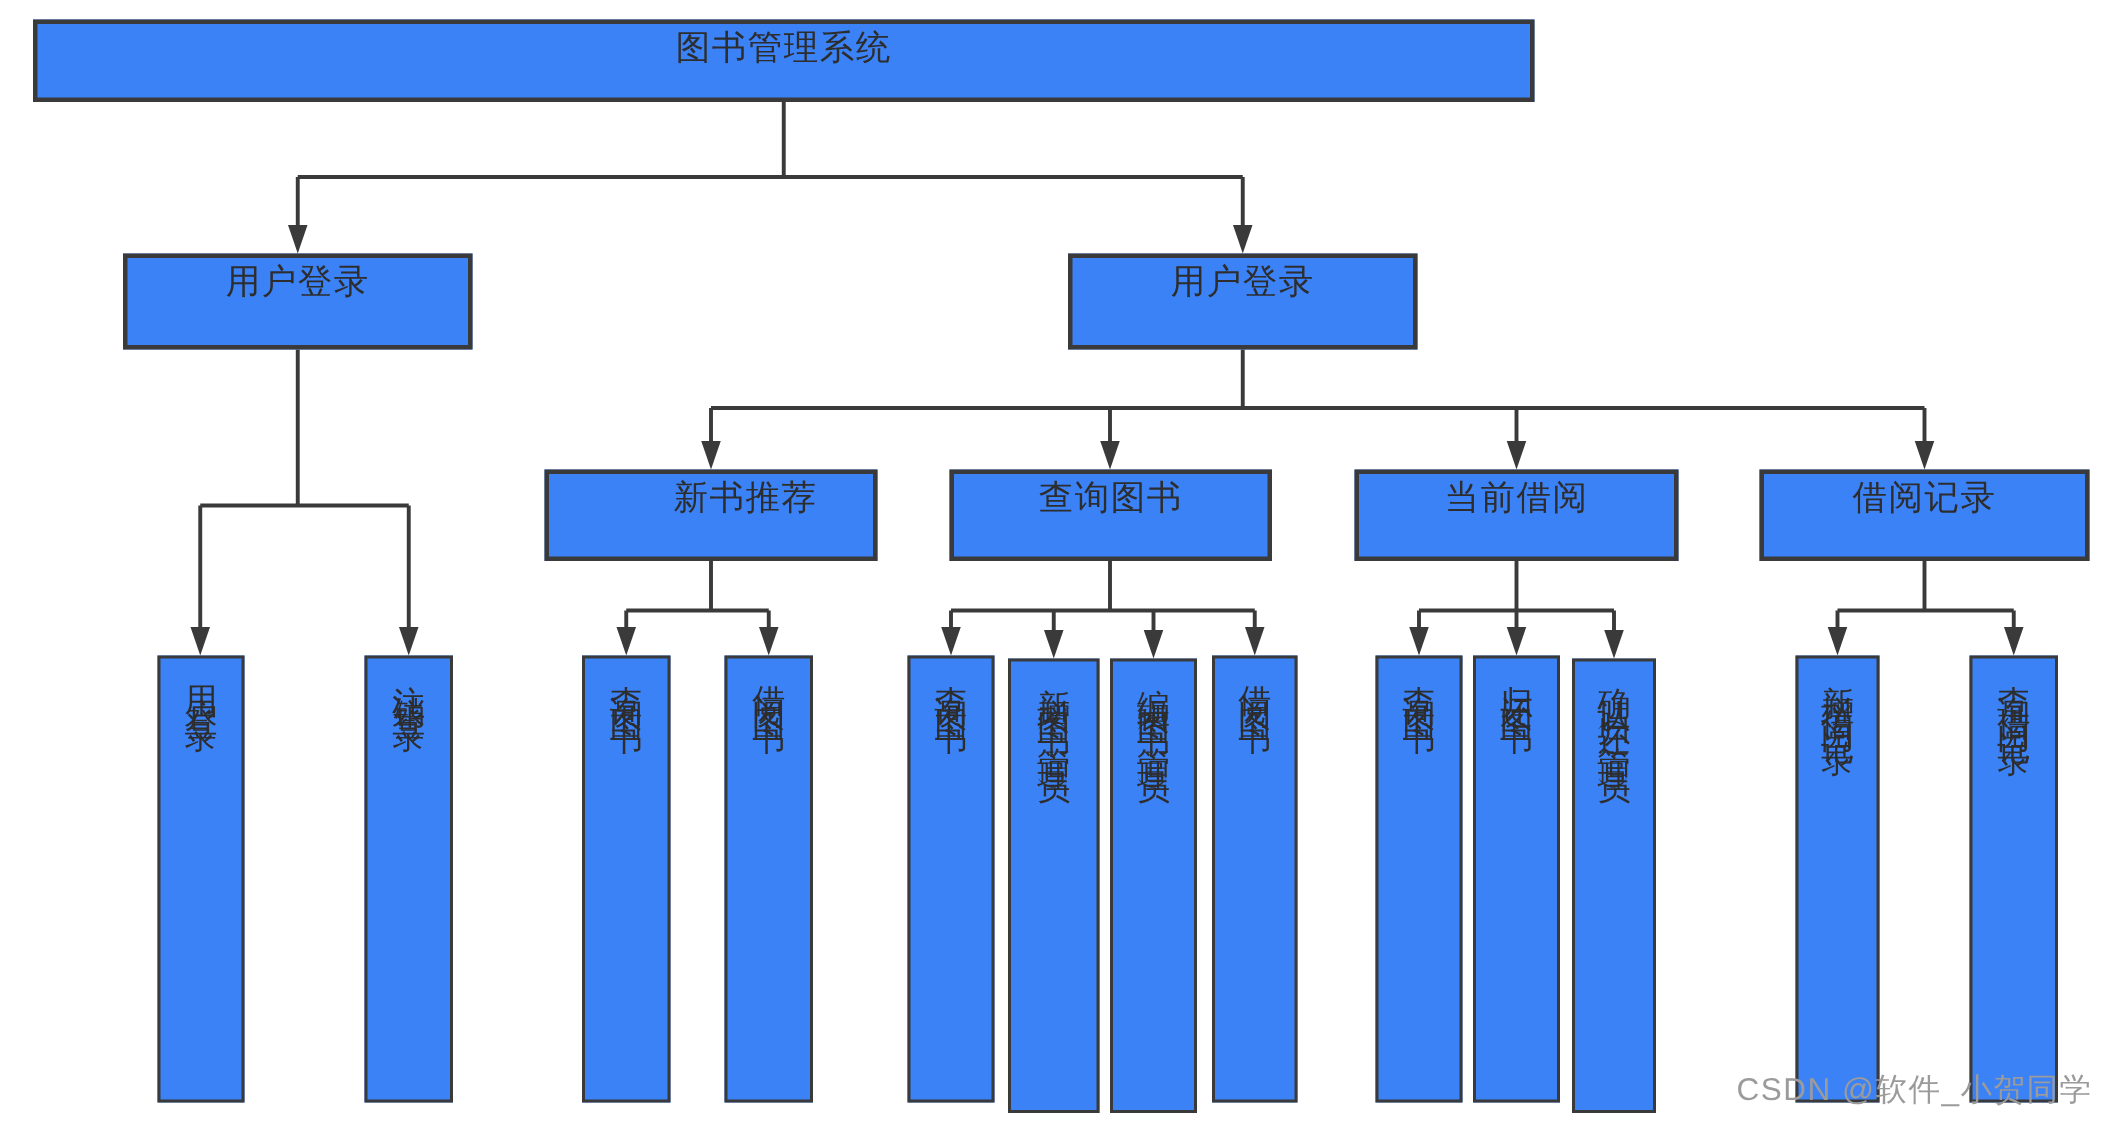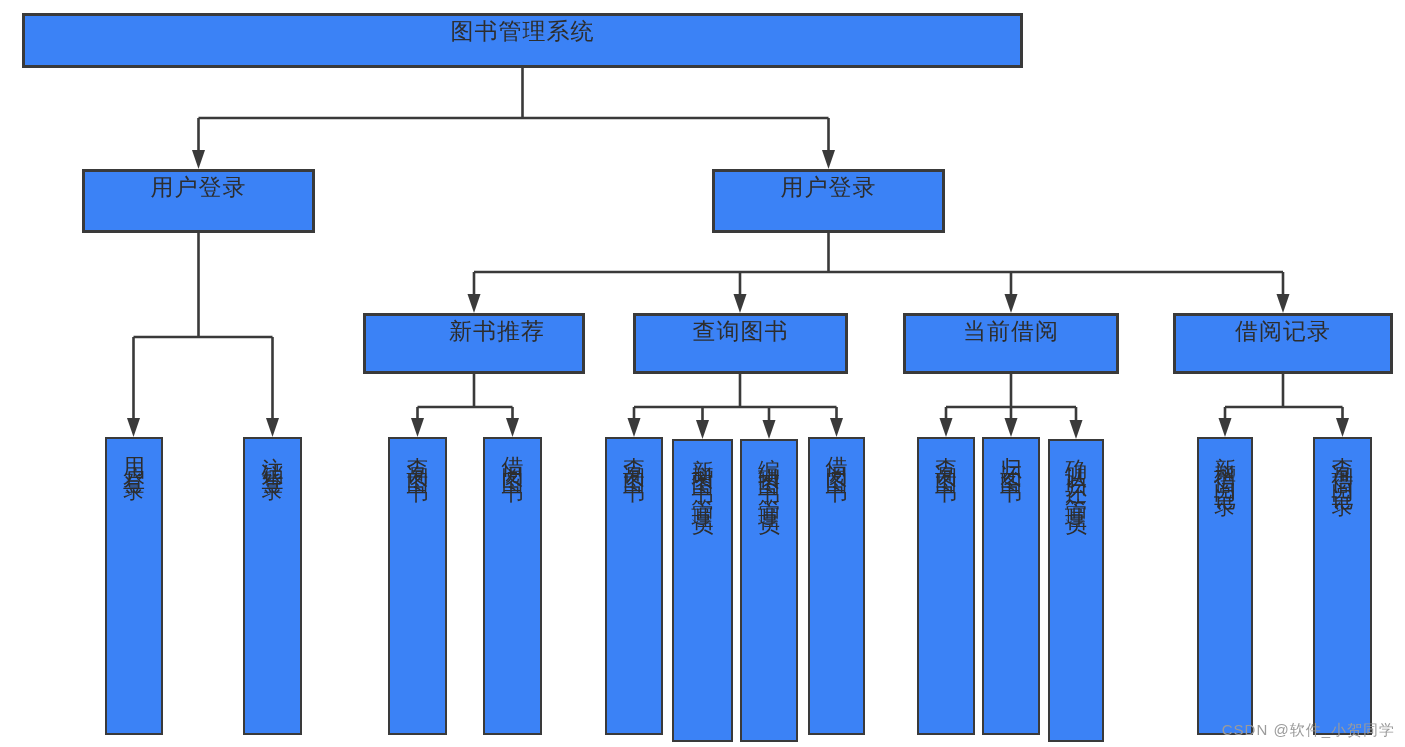--- a/index.html
+++ b/index.html
@@ -62,21 +62,21 @@
   .lf-cur-query    { left: 917px;  top: 437px; width: 58px; height: 298px; }
   .lf-cur-return   { left: 982px;  top: 437px; width: 58px; height: 298px; }
   .lf-cur-confirm  { left: 1048px; top: 439px; width: 56px; height: 303px; }
   .lf-rec-add      { left: 1197px; top: 437px; width: 56px; height: 298px; }
   .lf-rec-query    { left: 1313px; top: 437px; width: 59px; height: 298px; }
 
   .watermark {
     position: absolute;
     right: 10px;
     bottom: 7px;
-    font-size: 15px;
+    font-size: 21px;
     color: #9b9b9b;
     letter-spacing: 1px;
     white-space: nowrap;
   }
 </style>
 </head>
 <body>
 
 <div class="canvas">
 

